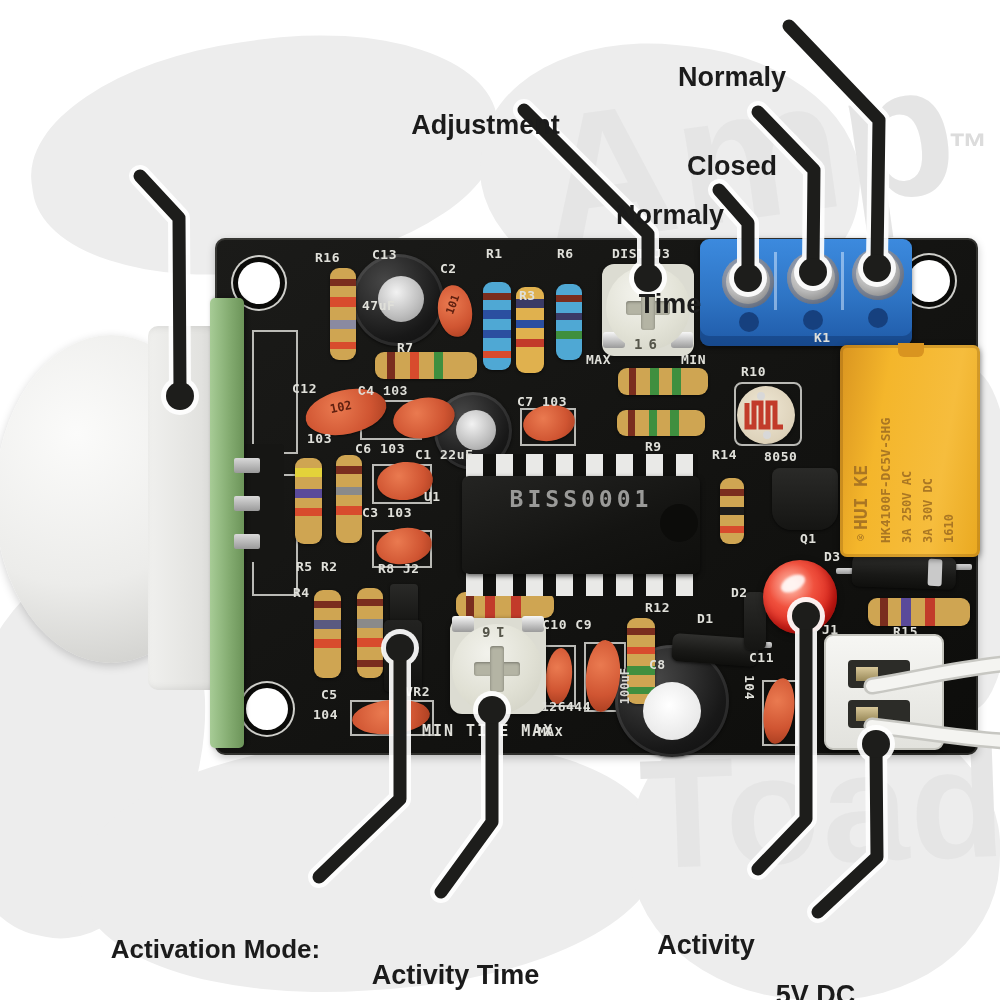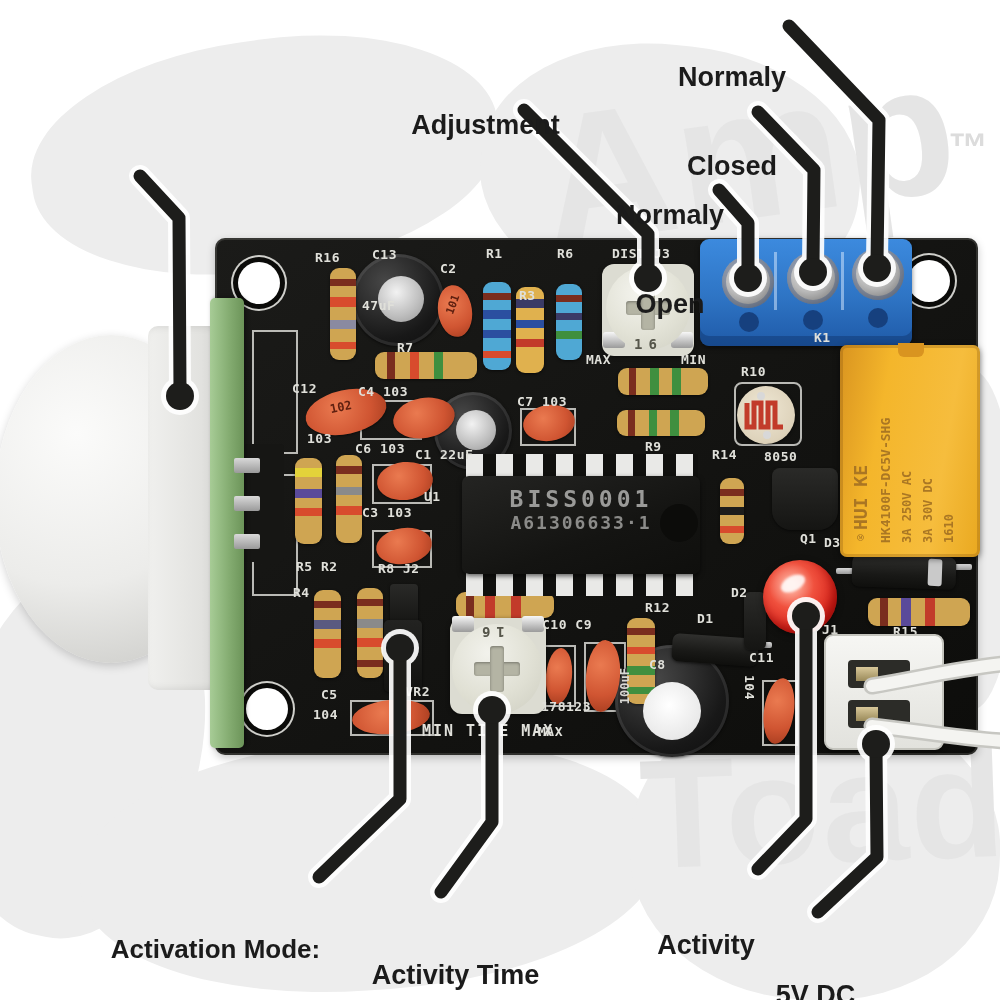--- a/index.html
+++ b/index.html
@@ -160,21 +160,20 @@
               background:radial-gradient(circle at 38% 34%,#ffb2a0 6%,#f0513e 34%,#d8221a 70%,#a81310);
               box-shadow:0 2px 6px rgba(0,0,0,.5),inset -4px -6px 10px rgba(120,0,0,.55);"></div>
   <div style="position:absolute;left:780px;top:576px;width:26px;height:15px;border-radius:50%;background:rgba(255,255,255,.85);filter:blur(1px);transform:rotate(-28deg);z-index:5;"></div>
 
   <div class="ic-pins" style="left:466px;top:454px;"></div>
   <div class="ic-pins" style="left:466px;top:572px;"></div>
   <div class="ic-body"></div>
   <div style="position:absolute;left:660px;top:504px;width:38px;height:38px;border-radius:50%;background:#0c0c0a;z-index:4;"></div>
   <div class="ic-text">
     <div style="font-size:23px;letter-spacing:4px;">BISS0001</div>
-    <div style="font-size:18px;letter-spacing:2px;color:#8b8b89;">A61306633·1</div>
   </div>
 
   <div class="pot-base" style="left:602px;top:264px;width:92px;height:92px;"></div>
   <div class="clip" style="left:603px;top:332px;"></div>
   <div class="clip" style="left:671px;top:332px;"></div>
   <div class="pot-knob" style="left:606px;top:266px;width:84px;height:84px;background:radial-gradient(circle at 40% 32%,#f4f4ee,#e2e2d6 55%,#cfcfc2);"></div>
   <div class="pot-cross-h" style="left:626px;top:301px;width:44px;height:14px;"></div>
   <div class="pot-cross-v" style="left:641px;top:286px;width:14px;height:44px;"></div>
   <div class="stamp" style="left:634px;top:336px;color:#55554a;font-size:14px;letter-spacing:6px;">16</div>
 
@@ -236,45 +235,45 @@
   <div class="silk" style="left:397px;top:340px;">R7</div>
   <div class="silk" style="left:486px;top:246px;">R1</div>
   <div class="silk" style="left:519px;top:248px;margin-top:40px;">R3</div>
   <div class="silk" style="left:557px;top:246px;">R6</div>
   <div class="silk" style="left:612px;top:246px;">DIST J3</div>
   <div class="silk" style="left:586px;top:352px;">MAX</div>
   <div class="silk" style="left:681px;top:352px;">MIN</div>
   <div class="silk" style="left:814px;top:330px;">K1</div>
   <div class="silk" style="left:292px;top:381px;">C12</div>
   <div class="silk" style="left:307px;top:431px;">103</div>
-  <div class="silk" style="left:358px;top:384px;">C4 103</div>
+  <div class="silk" style="left:358px;top:384px;font-family:Liberation Mono, monospace;">C4 103</div>
   <div class="silk" style="left:517px;top:394px;">C7 103</div>
   <div class="silk" style="left:415px;top:447px;">C1 22uF</div>
   <div class="silk" style="left:355px;top:441px;">C6 103</div>
   <div class="silk" style="left:424px;top:489px;">U1</div>
   <div class="silk" style="left:362px;top:505px;">C3 103</div>
   <div class="silk" style="left:296px;top:559px;">R5 R2</div>
   <div class="silk" style="left:378px;top:561px;">R8 J2</div>
   <div class="silk" style="left:293px;top:585px;">R4</div>
   <div class="silk" style="left:645px;top:439px;">R9</div>
   <div class="silk" style="left:741px;top:364px;">R10</div>
   <div class="silk" style="left:712px;top:447px;">R14</div>
   <div class="silk" style="left:764px;top:449px;">8050</div>
   <div class="silk" style="left:800px;top:531px;">Q1</div>
-  <div class="silk" style="left:824px;top:535px;">D3</div>
+  <div class="silk" style="left:824px;top:549px;">D3</div>
   <div class="silk" style="left:731px;top:585px;">D2</div>
   <div class="silk" style="left:822px;top:622px;">J1</div>
   <div class="silk" style="left:321px;top:687px;">C5</div>
   <div class="silk" style="left:313px;top:707px;">104</div>
   <div class="silk" style="left:405px;top:684px;">VR2</div>
   <div class="silk" style="left:422px;top:722px;font-size:15px;letter-spacing:2px;">MIN TIME MAX</div>
   <div class="silk" style="left:542px;top:617px;">C10 C9</div>
   <div class="silk" style="left:645px;top:600px;">R12</div>
   <div class="silk" style="left:697px;top:611px;">D1</div>
-  <div class="silk" style="left:541px;top:699px;">178123</div>
+  <div class="silk" style="left:541px;top:699px;">126444</div>
   <div class="silk" style="left:538px;top:724px;">MAX</div>
   <div class="silk" style="left:649px;top:657px;">C8</div>
   <div class="silk" style="left:749px;top:650px;">C11</div>
   <div class="silk" style="left:737px;top:680px;transform:rotate(90deg);">104</div>
   <div class="silk" style="left:893px;top:624px;">R15</div>
 
   <svg class="lines-svg" width="1000" height="1000" viewBox="0 0 1000 1000">
 
     <g>
       <path d="M872,686 C920,678 950,670 1002,664" fill="none" stroke="#c7c7c2" stroke-width="17" stroke-linecap="round"></path>
@@ -324,21 +323,21 @@
       <path d="M876,748 L877,857 L818,912"></path>
       <circle cx="876" cy="744" r="14" fill="#1d1d1b" stroke="none"></circle>
     </g>
   </svg>
 
   <div class="lbl" style="left:398px;top:52px;width:175px;">
     <div>Adjustment</div>
   </div>
   <div class="lbl" style="left:615px;top:142px;width:110px;">
     <div>Normaly</div>
-    <div>Open</div>
+    <div>Time</div>
   </div>
   <div class="lbl" style="left:676px;top:4px;width:112px;">
     <div>Normaly</div>
     <div>Closed</div>
   </div>
   <div class="lbl" style="left:98px;top:878px;width:235px;font-size:26px;">
     <div>Activation Mode:</div>
     
     
   </div>

